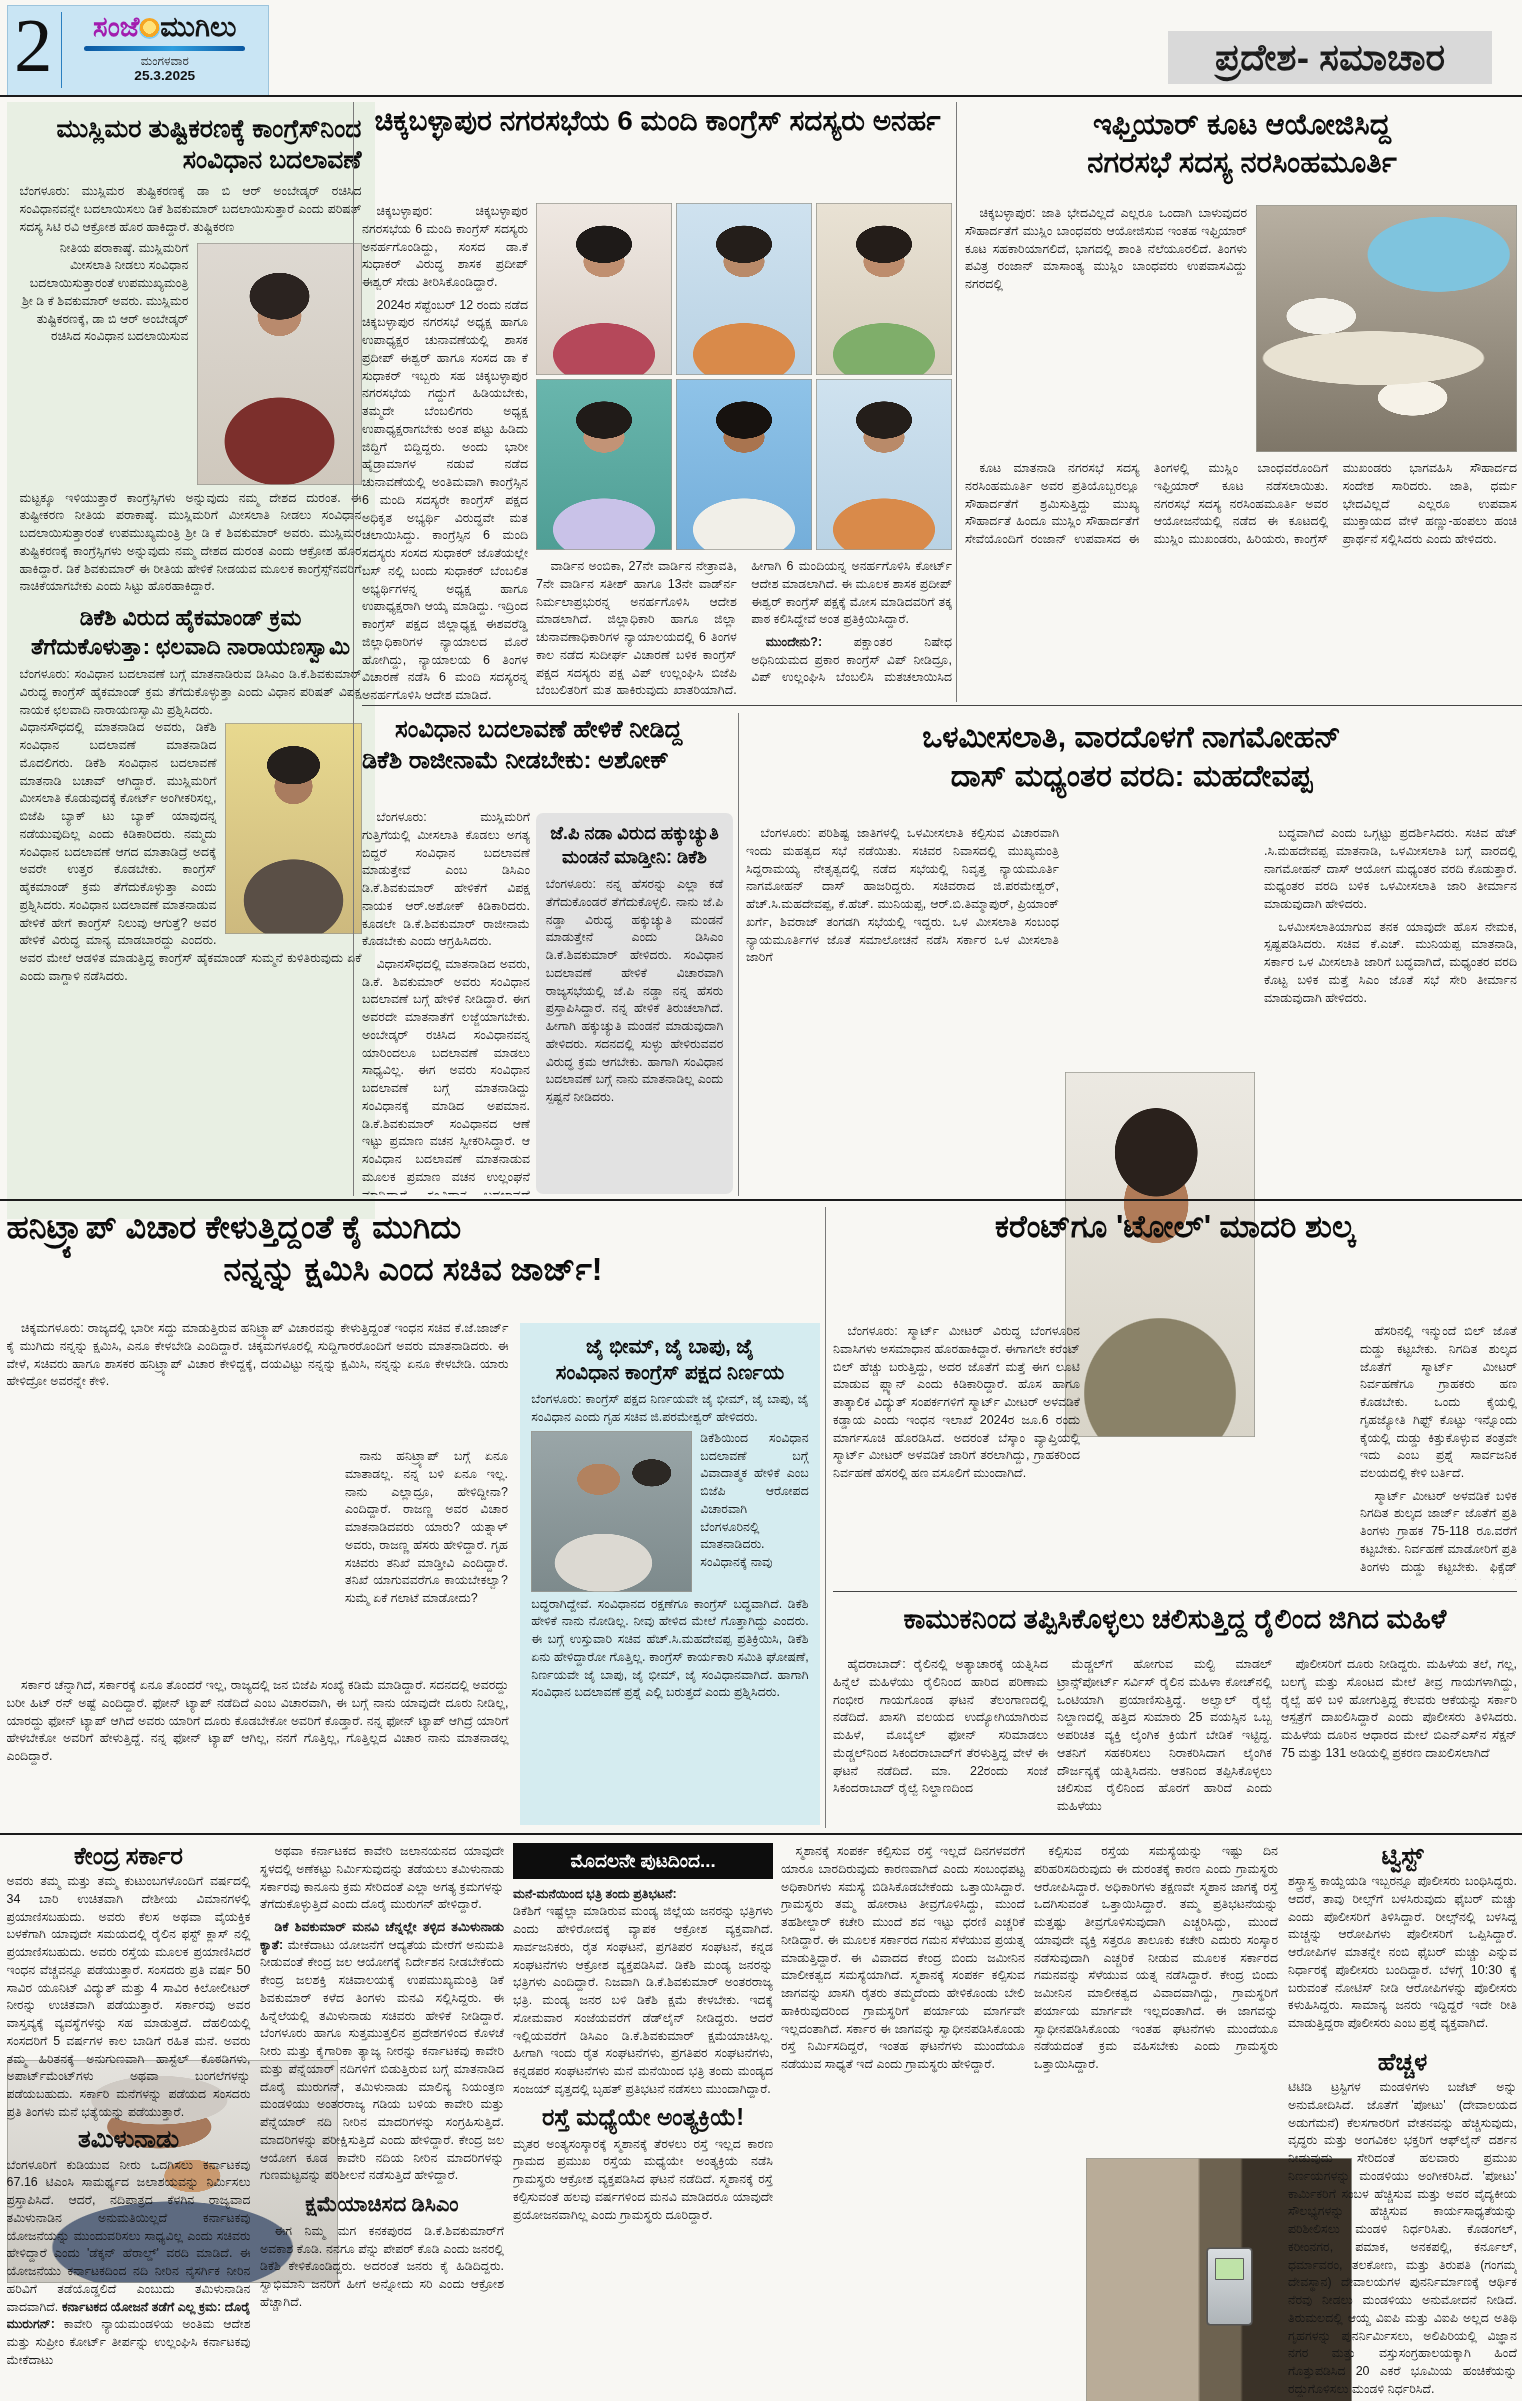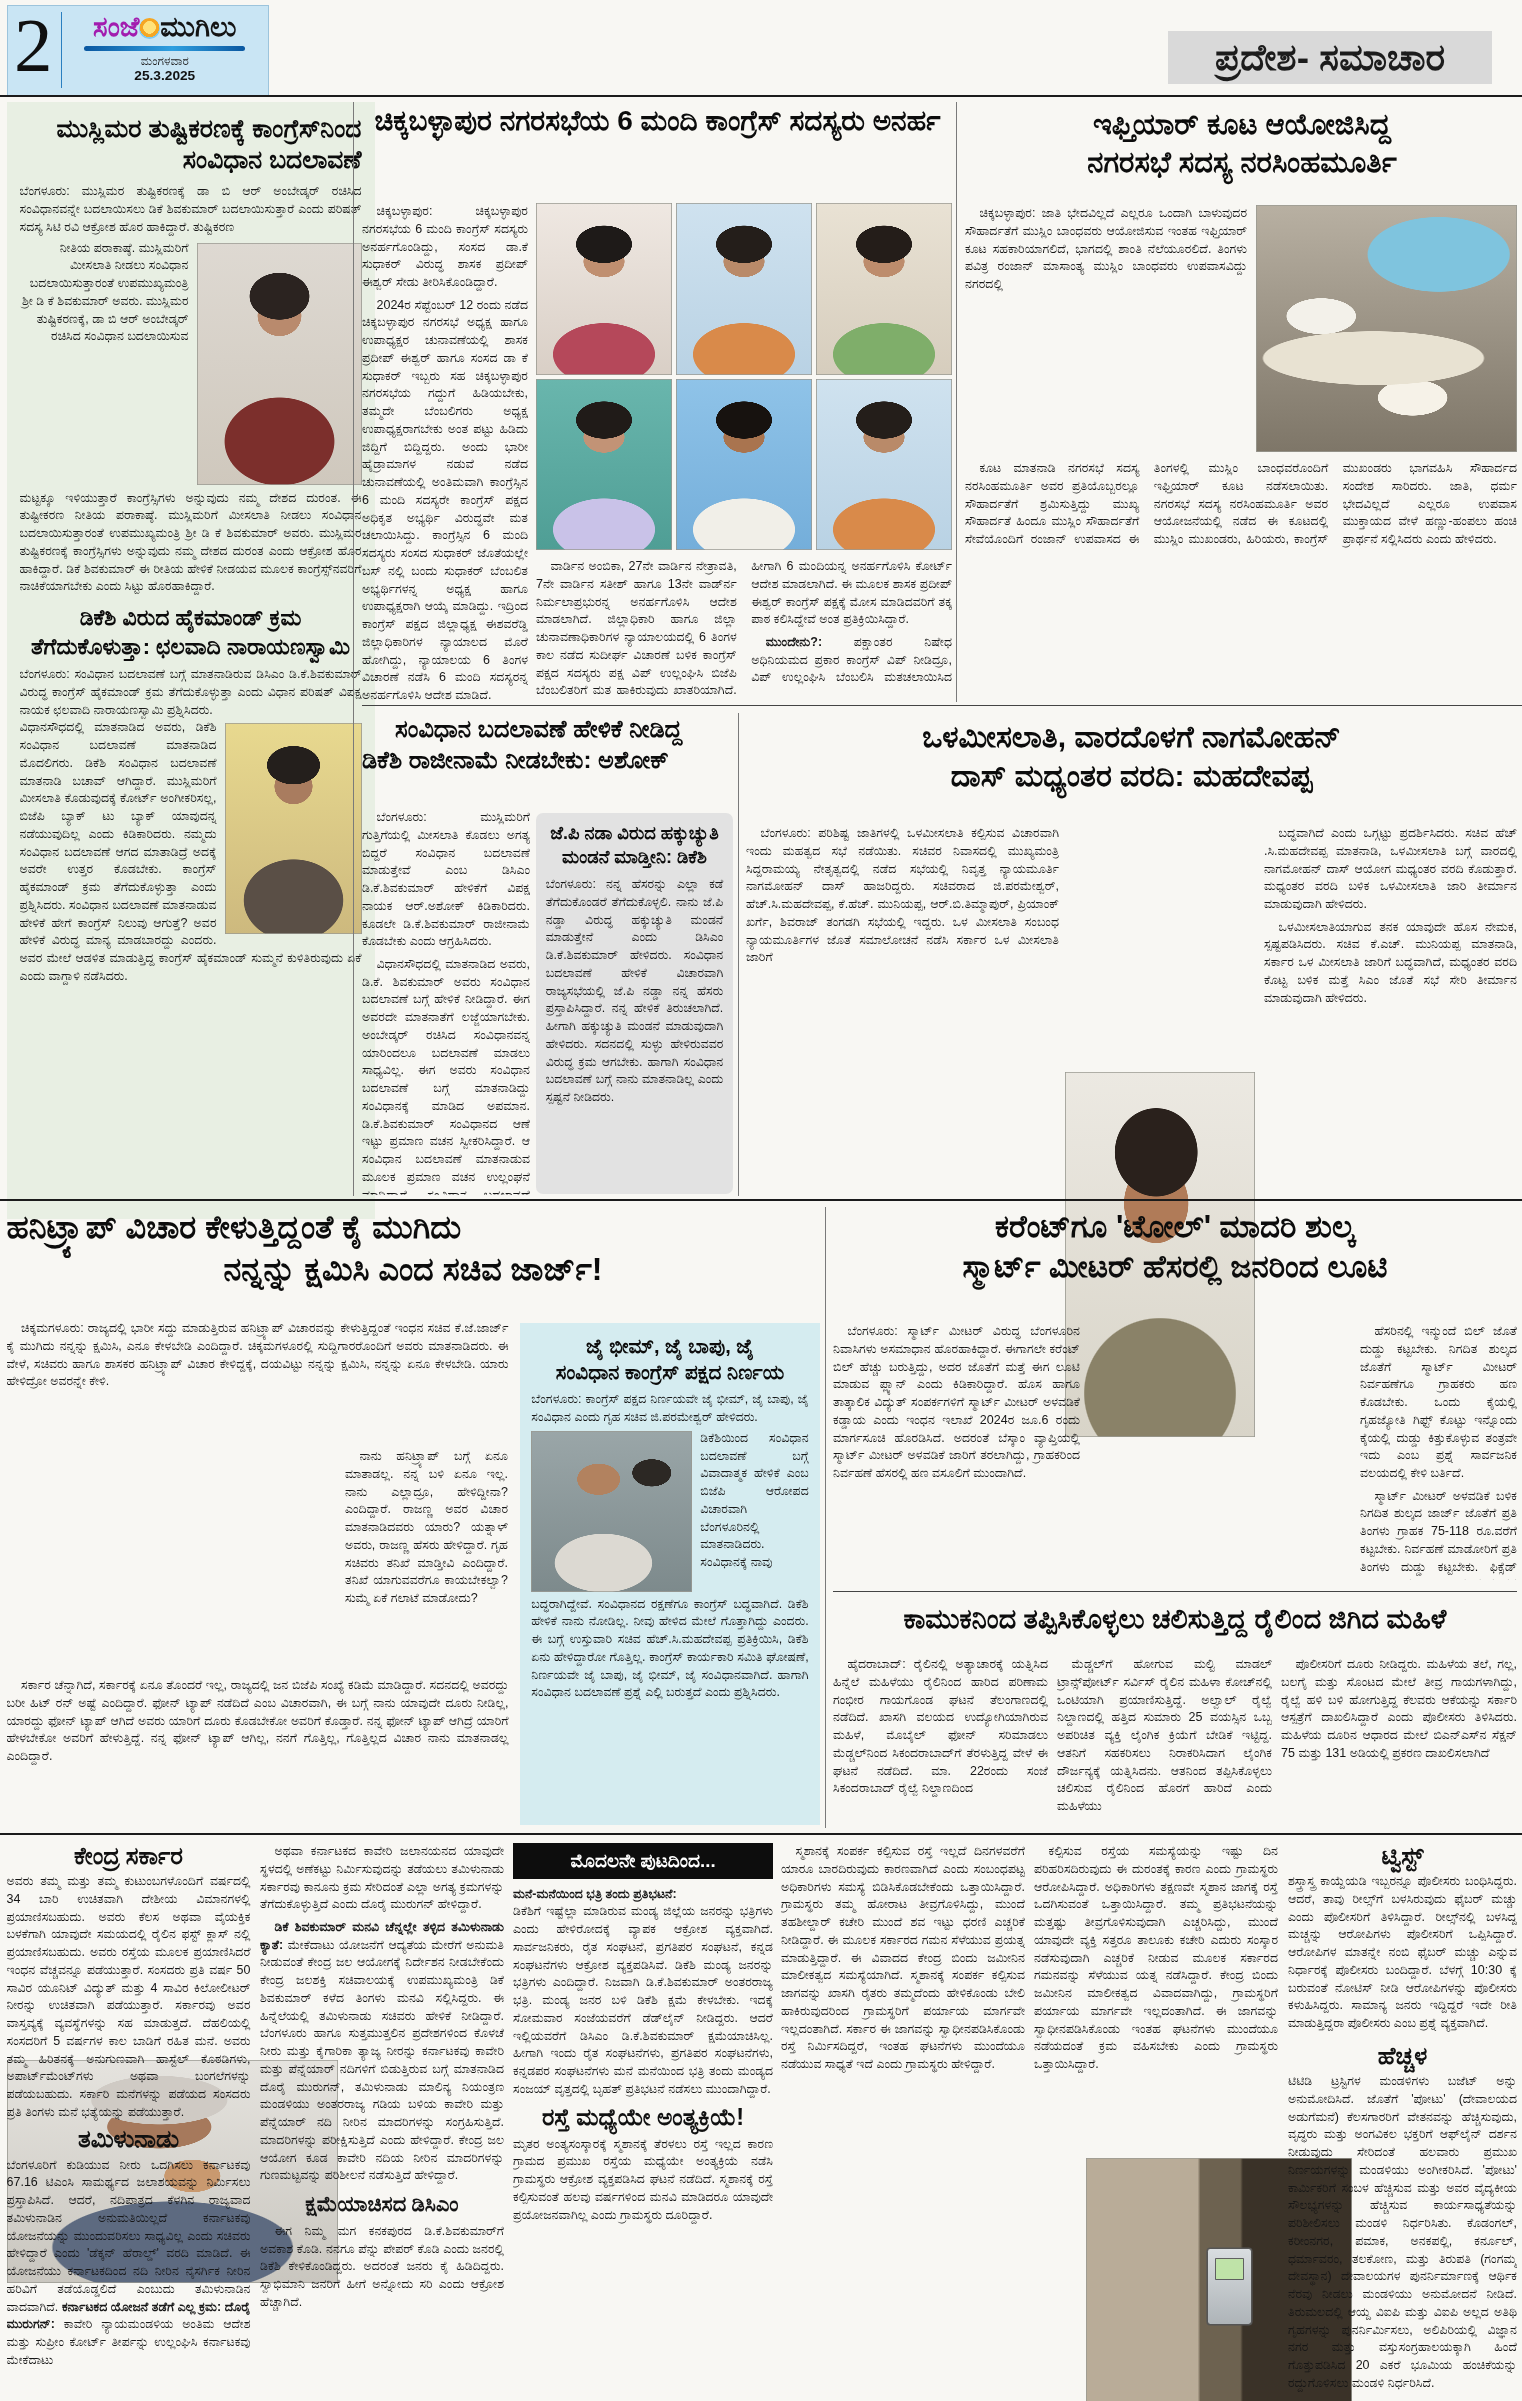--- a/index.html
+++ b/index.html
@@ -235,21 +235,20 @@
     <div style="overflow:hidden;margin-top:3.2px;">
       <div class="ph ph-param" style="float:left;width:161px;height:161px;margin:1.6px 8px 3.2px 0;"></div>
       <div class="bodytxt just">ಡಿಕೆಶಿಯಿಂದ ಸಂವಿಧಾನ ಬದಲಾವಣೆ ಬಗ್ಗೆ ವಿವಾದಾತ್ಮಕ ಹೇಳಿಕೆ ಎಂಬ ಬಿಜೆಪಿ ಆರೋಪದ ವಿಚಾರವಾಗಿ ಬೆಂಗಳೂರಿನಲ್ಲಿ ಮಾತನಾಡಿದರು. ಸಂವಿಧಾನಕ್ಕೆ ನಾವು</div>
     </div>
     <div class="bodytxt just">ಬದ್ಧರಾಗಿದ್ದೇವೆ. ಸಂವಿಧಾನದ ರಕ್ಷಣೆಗೂ ಕಾಂಗ್ರೆಸ್ ಬದ್ಧವಾಗಿದೆ. ಡಿಕೆಶಿ ಹೇಳಿಕೆ ನಾನು ನೋಡಿಲ್ಲ. ನೀವು ಹೇಳಿದ ಮೇಲೆ ಗೊತ್ತಾಗಿದ್ದು ಎಂದರು. ಈ ಬಗ್ಗೆ ಉಸ್ತುವಾರಿ ಸಚಿವ ಹೆಚ್.ಸಿ.ಮಹದೇವಪ್ಪ ಪ್ರತಿಕ್ರಿಯಿಸಿ, ಡಿಕೆಶಿ ಏನು ಹೇಳಿದ್ದಾರೋ ಗೊತ್ತಿಲ್ಲ. ಕಾಂಗ್ರೆಸ್ ಕಾರ್ಯಕಾರಿ ಸಮಿತಿ ಘೋಷಣೆ, ನಿರ್ಣಯವೇ ಜೈ ಬಾಪು, ಜೈ ಭೀಮ್, ಜೈ ಸಂವಿಧಾನವಾಗಿದೆ. ಹಾಗಾಗಿ ಸಂವಿಧಾನ ಬದಲಾವಣೆ ಪ್ರಶ್ನೆ ಎಲ್ಲಿ ಬರುತ್ತದೆ ಎಂದು ಪ್ರಶ್ನಿಸಿದರು.</div>
   </div>
   <div class="abs vrule" style="left:825px;top:1207px;height:621px;"></div>
 
   <div class="abs" style="left:833px;top:1207px;width:684px;">
     <div class="hl center" style="font-size:31px;line-height:1.3;">ಕರೆಂಟ್‌ಗೂ 'ಟೋಲ್' ಮಾದರಿ ಶುಲ್ಕ</div>
-    <div class="hl center" style="font-size:31px;line-height:1.3;">ಸ್ಮಾರ್ಟ್ ಮೀಟರ್ ಹೆಸರಲ್ಲಿ ಜನರಿಂದ ಲೂಟಿ</div>
   </div>
   <div class="abs ov bodytxt just" style="left:833px;top:1323px;width:247px;height:257px;">
     <p>ಬೆಂಗಳೂರು: ಸ್ಮಾರ್ಟ್ ಮೀಟರ್ ವಿರುದ್ಧ ಬೆಂಗಳೂರಿನ ನಿವಾಸಿಗಳು ಅಸಮಾಧಾನ ಹೊರಹಾಕಿದ್ದಾರೆ. ಈಗಾಗಲೇ ಕರೆಂಟ್ ಬಿಲ್ ಹೆಚ್ಚು ಬರುತ್ತಿದ್ದು, ಅದರ ಜೊತೆಗೆ ಮತ್ತೆ ಈಗ ಲೂಟಿ ಮಾಡುವ ಪ್ಲ್ಯಾನ್ ಎಂದು ಕಿಡಿಕಾರಿದ್ದಾರೆ. ಹೊಸ ಹಾಗೂ ತಾತ್ಕಾಲಿಕ ವಿದ್ಯುತ್ ಸಂಪರ್ಕಗಳಿಗೆ ಸ್ಮಾರ್ಟ್ ಮೀಟರ್ ಅಳವಡಿಕೆ ಕಡ್ಡಾಯ ಎಂದು ಇಂಧನ ಇಲಾಖೆ 2024ರ ಜೂ.6 ರಂದು ಮಾರ್ಗಸೂಚಿ ಹೊರಡಿಸಿದೆ. ಅದರಂತೆ ಬೆಸ್ಕಾಂ ವ್ಯಾಪ್ತಿಯಲ್ಲಿ ಸ್ಮಾರ್ಟ್ ಮೀಟರ್ ಅಳವಡಿಕೆ ಜಾರಿಗೆ ತರಲಾಗಿದ್ದು, ಗ್ರಾಹಕರಿಂದ ನಿರ್ವಹಣೆ ಹೆಸರಲ್ಲಿ ಹಣ ವಸೂಲಿಗೆ ಮುಂದಾಗಿದೆ.</p>
   </div>
   <div class="abs ph ph-meter" style="left:1086px;top:1323px;width:266px;height:252px;"></div>
   <div class="abs ov bodytxt just" style="left:1360px;top:1323px;width:157px;height:257px;">
     <p>ಹೆಸರಿನಲ್ಲಿ ಇನ್ಮುಂದೆ ಬಿಲ್ ಜೊತೆ ದುಡ್ಡು ಕಟ್ಟಬೇಕು. ನಿಗದಿತ ಶುಲ್ಕದ ಜೊತೆಗೆ ಸ್ಮಾರ್ಟ್ ಮೀಟರ್ ನಿರ್ವಹಣೆಗೂ ಗ್ರಾಹಕರು ಹಣ ಕೊಡಬೇಕು. ಒಂದು ಕೈಯಲ್ಲಿ ಗೃಹಜ್ಯೋತಿ ಗಿಫ್ಟ್ ಕೊಟ್ಟು ಇನ್ನೊಂದು ಕೈಯಲ್ಲಿ ದುಡ್ಡು ಕಿತ್ತುಕೊಳ್ಳುವ ತಂತ್ರವೇ ಇದು ಎಂಬ ಪ್ರಶ್ನೆ ಸಾರ್ವಜನಿಕ ವಲಯದಲ್ಲಿ ಕೇಳಿ ಬರ್ತಿದೆ.</p>
     <p>ಸ್ಮಾರ್ಟ್ ಮೀಟರ್ ಅಳವಡಿಕೆ ಬಳಿಕ ನಿಗದಿತ ಶುಲ್ಕದ ಜಾರ್ಜ್ ಜೊತೆಗೆ ಪ್ರತಿ ತಿಂಗಳು ಗ್ರಾಹಕ 75-118 ರೂ.ವರೆಗೆ ಕಟ್ಟಬೇಕು. ನಿರ್ವಹಣೆ ಮಾಡೋರಿಗೆ ಪ್ರತಿ ತಿಂಗಳು ದುಡ್ಡು ಕಟ್ಟಬೇಕು. ಫಿಕ್ಸೆಡ್ ಚಾರ್ಜ್ ಪ್ರತ್ಯೇಕ, ಇದರ ಜೊತೆ ಜೊತೆಗೆ ನಿರ್ವಹಣೆ ಹೆಸರಿನಲ್ಲಿಯೂ ಹಣ ವಸೂಲಿಗೆ ಸರ್ಕಾರ ಮುಂದಾಗಿದೆ ಎನ್ನಲಾಗಿದೆ.</p>
   </div>
   <div class="abs hrule" style="left:833px;top:1591px;width:684px;"></div>
@@ -299,18 +298,18 @@
     <p>ಸ್ಮಶಾನಕ್ಕೆ ಸಂಪರ್ಕ ಕಲ್ಪಿಸುವ ರಸ್ತೆ ಇಲ್ಲದೆ ದಿನಗಳವರೆಗೆ ಯಾರೂ ಬಾರದಿರುವುದು ಕಾರಣವಾಗಿದೆ ಎಂದು ಸಂಬಂಧಪಟ್ಟ ಅಧಿಕಾರಿಗಳು ಸಮಸ್ಯೆ ಬಿಡಿಸಿಕೊಡಬೇಕೆಂದು ಒತ್ತಾಯಿಸಿದ್ದಾರೆ. ಗ್ರಾಮಸ್ಥರು ತಮ್ಮ ಹೋರಾಟ ತೀವ್ರಗೊಳಿಸಿದ್ದು, ಮುಂದೆ ತಹಶೀಲ್ದಾರ್ ಕಚೇರಿ ಮುಂದೆ ಶವ ಇಟ್ಟು ಧರಣಿ ಎಚ್ಚರಿಕೆ ನೀಡಿದ್ದಾರೆ. ಈ ಮೂಲಕ ಸರ್ಕಾರದ ಗಮನ ಸೆಳೆಯುವ ಪ್ರಯತ್ನ ಮಾಡುತ್ತಿದ್ದಾರೆ. ಈ ವಿವಾದದ ಕೇಂದ್ರ ಬಿಂದು ಜಮೀನಿನ ಮಾಲೀಕತ್ವದ ಸಮಸ್ಯೆಯಾಗಿದೆ. ಸ್ಮಶಾನಕ್ಕೆ ಸಂಪರ್ಕ ಕಲ್ಪಿಸುವ ಜಾಗವನ್ನು ಖಾಸಗಿ ರೈತರು ತಮ್ಮದೆಂದು ಹೇಳಿಕೊಂಡು ಬೇಲಿ ಹಾಕಿರುವುದರಿಂದ ಗ್ರಾಮಸ್ಥರಿಗೆ ಪರ್ಯಾಯ ಮಾರ್ಗವೇ ಇಲ್ಲದಂತಾಗಿದೆ. ಸರ್ಕಾರ ಈ ಜಾಗವನ್ನು ಸ್ವಾಧೀನಪಡಿಸಿಕೊಂಡು ರಸ್ತೆ ನಿರ್ಮಿಸದಿದ್ದರೆ, ಇಂತಹ ಘಟನೆಗಳು ಮುಂದೆಯೂ ನಡೆಯುವ ಸಾಧ್ಯತೆ ಇದೆ ಎಂದು ಗ್ರಾಮಸ್ಥರು ಹೇಳಿದ್ದಾರೆ.</p>
   </div>
 
   <div class="abs ov bodytxt just" style="left:1034px;top:1843px;width:244px;height:554px;">
     <p>ಕಲ್ಪಿಸುವ ರಸ್ತೆಯ ಸಮಸ್ಯೆಯನ್ನು ಇಷ್ಟು ದಿನ ಪರಿಹರಿಸದಿರುವುದು ಈ ದುರಂತಕ್ಕೆ ಕಾರಣ ಎಂದು ಗ್ರಾಮಸ್ಥರು ಆರೋಪಿಸಿದ್ದಾರೆ. ಅಧಿಕಾರಿಗಳು ತಕ್ಷಣವೇ ಸ್ಮಶಾನ ಜಾಗಕ್ಕೆ ರಸ್ತೆ ಒದಗಿಸುವಂತೆ ಒತ್ತಾಯಿಸಿದ್ದಾರೆ. ತಮ್ಮ ಪ್ರತಿಭಟನೆಯನ್ನು ಮತ್ತಷ್ಟು ತೀವ್ರಗೊಳಿಸುವುದಾಗಿ ಎಚ್ಚರಿಸಿದ್ದು, ಮುಂದೆ ಯಾವುದೇ ವ್ಯಕ್ತಿ ಸತ್ತರೂ ತಾಲೂಕು ಕಚೇರಿ ಎದುರು ಸಂಸ್ಕಾರ ನಡೆಸುವುದಾಗಿ ಎಚ್ಚರಿಕೆ ನೀಡುವ ಮೂಲಕ ಸರ್ಕಾರದ ಗಮನವನ್ನು ಸೆಳೆಯುವ ಯತ್ನ ನಡೆಸಿದ್ದಾರೆ. ಕೇಂದ್ರ ಬಿಂದು ಜಮೀನಿನ ಮಾಲೀಕತ್ವದ ವಿವಾದವಾಗಿದ್ದು, ಗ್ರಾಮಸ್ಥರಿಗೆ ಪರ್ಯಾಯ ಮಾರ್ಗವೇ ಇಲ್ಲದಂತಾಗಿದೆ. ಈ ಜಾಗವನ್ನು ಸ್ವಾಧೀನಪಡಿಸಿಕೊಂಡು ಇಂತಹ ಘಟನೆಗಳು ಮುಂದೆಯೂ ನಡೆಯದಂತೆ ಕ್ರಮ ವಹಿಸಬೇಕು ಎಂದು ಗ್ರಾಮಸ್ಥರು ಒತ್ತಾಯಿಸಿದ್ದಾರೆ.</p>
   </div>
 
   <div class="abs ov" style="left:1288px;top:1843px;width:229px;height:554px;">
     <div class="secthead center">ಟ್ವಿಸ್ಟ್</div>
     <div class="bodytxt just" style="margin-top:3.2px;">ಶಸ್ತ್ರಾಸ್ತ್ರ ಕಾಯ್ದೆಯಡಿ ಇಬ್ಬರನ್ನೂ ಪೊಲೀಸರು ಬಂಧಿಸಿದ್ದರು. ಆದರೆ, ತಾವು ರೀಲ್ಸ್‌ಗೆ ಬಳಸಿರುವುದು ಫೈಬರ್ ಮಚ್ಚು ಎಂದು ಪೊಲೀಸರಿಗೆ ತಿಳಿಸಿದ್ದಾರೆ. ರೀಲ್ಸ್‌ನಲ್ಲಿ ಬಳಸಿದ್ದ ಮಚ್ಚನ್ನು ಆರೋಪಿಗಳು ಪೊಲೀಸರಿಗೆ ಒಪ್ಪಿಸಿದ್ದಾರೆ. ಆರೋಪಿಗಳ ಮಾತನ್ನೇ ನಂಬಿ ಫೈಬರ್ ಮಚ್ಚು ಎನ್ನುವ ನಿರ್ಧಾರಕ್ಕೆ ಪೊಲೀಸರು ಬಂದಿದ್ದಾರೆ. ಬೆಳಗ್ಗೆ 10:30 ಕ್ಕೆ ಬರುವಂತೆ ನೋಟಿಸ್ ನೀಡಿ ಆರೋಪಿಗಳನ್ನು ಪೊಲೀಸರು ಕಳುಹಿಸಿದ್ದರು. ಸಾಮಾನ್ಯ ಜನರು ಇದ್ದಿದ್ದರೆ ಇದೇ ರೀತಿ ಮಾಡುತ್ತಿದ್ದರಾ ಪೊಲೀಸರು ಎಂಬ ಪ್ರಶ್ನೆ ವ್ಯಕ್ತವಾಗಿದೆ.</div>
-    <div class="secthead center" style="margin-top:10px;">ಹೆಚ್ಚಳ</div>
+    <div class="secthead center" style="margin-top:16px;">ಹೆಚ್ಚಳ</div>
     <div class="bodytxt just" style="margin-top:3.2px;">ಟಿಟಿಡಿ ಟ್ರಸ್ಟಿಗಳ ಮಂಡಳಿಗಳು ಬಜೆಟ್ ಅನ್ನು ಅನುಮೋದಿಸಿದೆ. ಜೊತೆಗೆ 'ಪೋಟು' (ದೇವಾಲಯದ ಅಡುಗೆಮನೆ) ಕೆಲಸಗಾರರಿಗೆ ವೇತನವನ್ನು ಹೆಚ್ಚಿಸುವುದು, ವೃದ್ಧರು ಮತ್ತು ಅಂಗವಿಕಲ ಭಕ್ತರಿಗೆ ಆಫ್‌ಲೈನ್ ದರ್ಶನ ನೀಡುವುದು ಸೇರಿದಂತೆ ಹಲವಾರು ಪ್ರಮುಖ ನಿರ್ಣಯಗಳನ್ನು ಮಂಡಳಿಯು ಅಂಗೀಕರಿಸಿದೆ. 'ಪೋಟು' ಕಾರ್ಮಿಕರಿಗೆ ಸಂಬಳ ಹೆಚ್ಚಿಸುವ ಮತ್ತು ಅವರ ವೈದ್ಯಕೀಯ ಸೌಲಭ್ಯಗಳನ್ನು ಹೆಚ್ಚಿಸುವ ಕಾರ್ಯಸಾಧ್ಯತೆಯನ್ನು ಪರಿಶೀಲಿಸಲು ಮಂಡಳಿ ನಿರ್ಧರಿಸಿತು. ಕೊಡಂಗಲ್, ಕರೀಂನಗರ, ಪಮಾಕ, ಅನಕಪಲ್ಲಿ, ಕರ್ನೂಲ್, ಧರ್ಮಾವರಂ, ತಲಕೋಣ, ಮತ್ತು ತಿರುಪತಿ (ಗಂಗಮ್ಮ ದೇವಸ್ಥಾನ) ದೇವಾಲಯಗಳ ಪುನರ್ನಿರ್ಮಾಣಕ್ಕೆ ಆರ್ಥಿಕ ನೆರವು ನೀಡಲು ಮಂಡಳಿಯು ಅನುಮೋದನೆ ನೀಡಿದೆ. ತಿರುಮಲದಲ್ಲಿ ಆಯ್ದ ವಿಐಪಿ ಮತ್ತು ವಿಐಪಿ ಅಲ್ಲದ ಅತಿಥಿ ಗೃಹಗಳನ್ನು ಪುನರ್ನಿರ್ಮಿಸಲು, ಅಲಿಪಿರಿಯಲ್ಲಿ ವಿಜ್ಞಾನ ನಗರ ಮತ್ತು ವಸ್ತುಸಂಗ್ರಹಾಲಯಕ್ಕಾಗಿ ಹಿಂದೆ ಗೊತ್ತುಪಡಿಸಿದ 20 ಎಕರೆ ಭೂಮಿಯ ಹಂಚಿಕೆಯನ್ನು ರದ್ದುಗೊಳಿಸಲು ಮಂಡಳಿ ನಿರ್ಧರಿಸಿದೆ.</div>
   </div>
 
 </div>
 
 
 </body></html>

